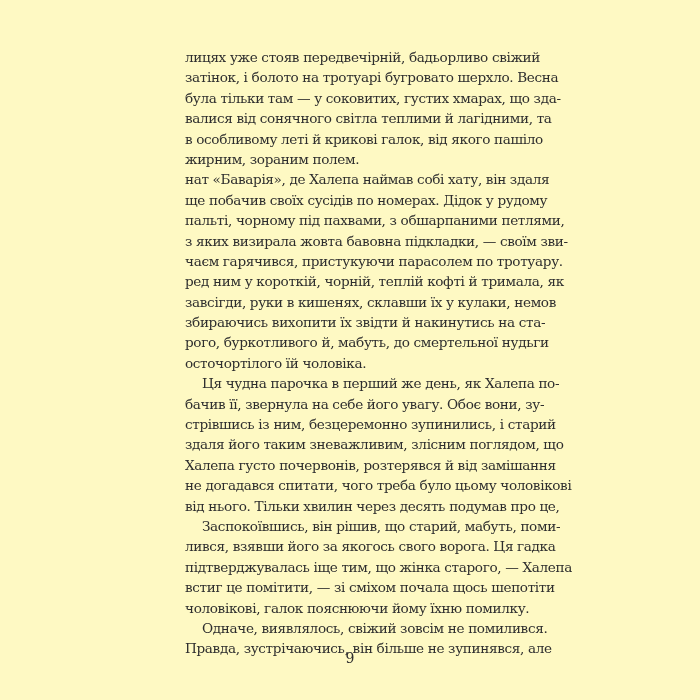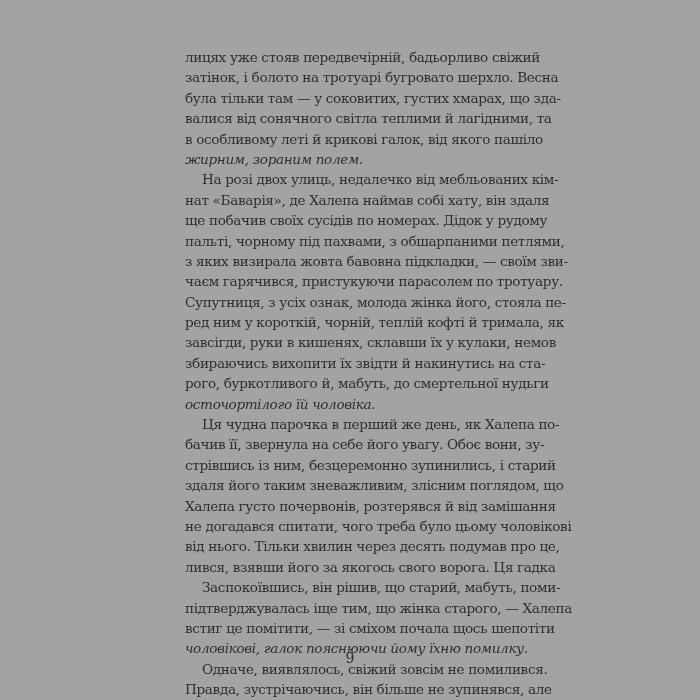--- a/index.html
+++ b/index.html
@@ -10,21 +10,21 @@
     body {
       width: 700px;
       height: 700px;
       position: relative;
       overflow: hidden;
     }
     .page {
       position: absolute;
       left: 0; top: 0;
       width: 700px; height: 700px;
-      background: #a3a3a3;
+      background: #fef9c3;
     }
     .text-block {
       position: absolute;
       left: 185px;
       top: 47px;
       width: 324px;
       font-family: "DejaVu Serif", "Liberation Serif", serif;
       font-size: 13.6px;
       line-height: 20.4px;
       color: #2e2e2e;
@@ -33,21 +33,20 @@
       display: block;
       white-space: nowrap;
       text-align: justify;
       text-align-last: justify;
       height: 20.4px;
       overflow: visible;
       letter-spacing: -0.35px;
     }
     .line.last {
       text-align-last: left;
-      font-style: italic;
     }
     .line.indent {
       padding-left: 17px;
     }
     .page-number {
       position: absolute;
       left: 0;
       width: 700px;
       top: 650px;
       text-align: center;
@@ -65,47 +64,45 @@
     <div>
       <span class="line">лицях уже стояв передвечірній, бадьорливо свіжий</span>
       <span class="line">затінок, і болото на тротуарі бугровато шерхло. Весна</span>
       <span class="line">була тільки там — у соковитих, густих хмарах, що зда-</span>
       <span class="line">валися від сонячного світла теплими й лагідними, та</span>
       <span class="line">в особливому леті й крикові галок, від якого пашіло</span>
       <span class="line last">жирним, зораним полем.</span>
     </div>
 
     <div>
-      <span class="line indent">На розі двох улиць, недалечко від мебльованих кім-</span>
       <span class="line">нат «Баварія», де Халепа наймав собі хату, він здаля</span>
       <span class="line">ще побачив своїх сусідів по номерах. Дідок у рудому</span>
       <span class="line">пальті, чорному під пахвами, з обшарпаними петлями,</span>
       <span class="line">з яких визирала жовта бавовна підкладки, — своїм зви-</span>
       <span class="line">чаєм гарячився, пристукуючи парасолем по тротуару.</span>
-      <span class="line">Супутниця, з усіх ознак, молода жінка його, стояла пе-</span>
       <span class="line">ред ним у короткій, чорній, теплій кофті й тримала, як</span>
       <span class="line">завсігди, руки в кишенях, склавши їх у кулаки, немов</span>
       <span class="line">збираючись вихопити їх звідти й накинутись на ста-</span>
       <span class="line">рого, буркотливого й, мабуть, до смертельної нудьги</span>
       <span class="line last">осточортілого їй чоловіка.</span>
     </div>
 
     <div>
       <span class="line indent">Ця чудна парочка в перший же день, як Халепа по-</span>
       <span class="line">бачив її, звернула на себе його увагу. Обоє вони, зу-</span>
       <span class="line">стрівшись із ним, безцеремонно зупинились, і старий</span>
       <span class="line">здаля його таким зневажливим, злісним поглядом, що</span>
       <span class="line">Халепа густо почервонів, розтерявся й від замішання</span>
       <span class="line">не догадався спитати, чого треба було цьому чоловікові</span>
       <span class="line">від нього. Тільки хвилин через десять подумав про це,</span>
     </div>
 
     <div>
+      <span class="line indent">Заспокоївшись, він рішив, що старий, мабуть, поми-</span>
       <span class="line">лився, взявши його за якогось свого ворога. Ця гадка</span>
-      <span class="line indent">Заспокоївшись, він рішив, що старий, мабуть, поми-</span>
       <span class="line">підтверджувалась іще тим, що жінка старого, — Халепа</span>
       <span class="line">встиг це помітити, — зі сміхом почала щось шепотіти</span>
       <span class="line last">чоловікові, галок пояснюючи йому їхню помилку.</span>
     </div>
 
     <div>
       <span class="line indent">Одначе, виявлялось, свіжий зовсім не помилився.</span>
       <span class="line">Правда, зустрічаючись, він більше не зупинявся, але</span>
     </div>
   </div>

